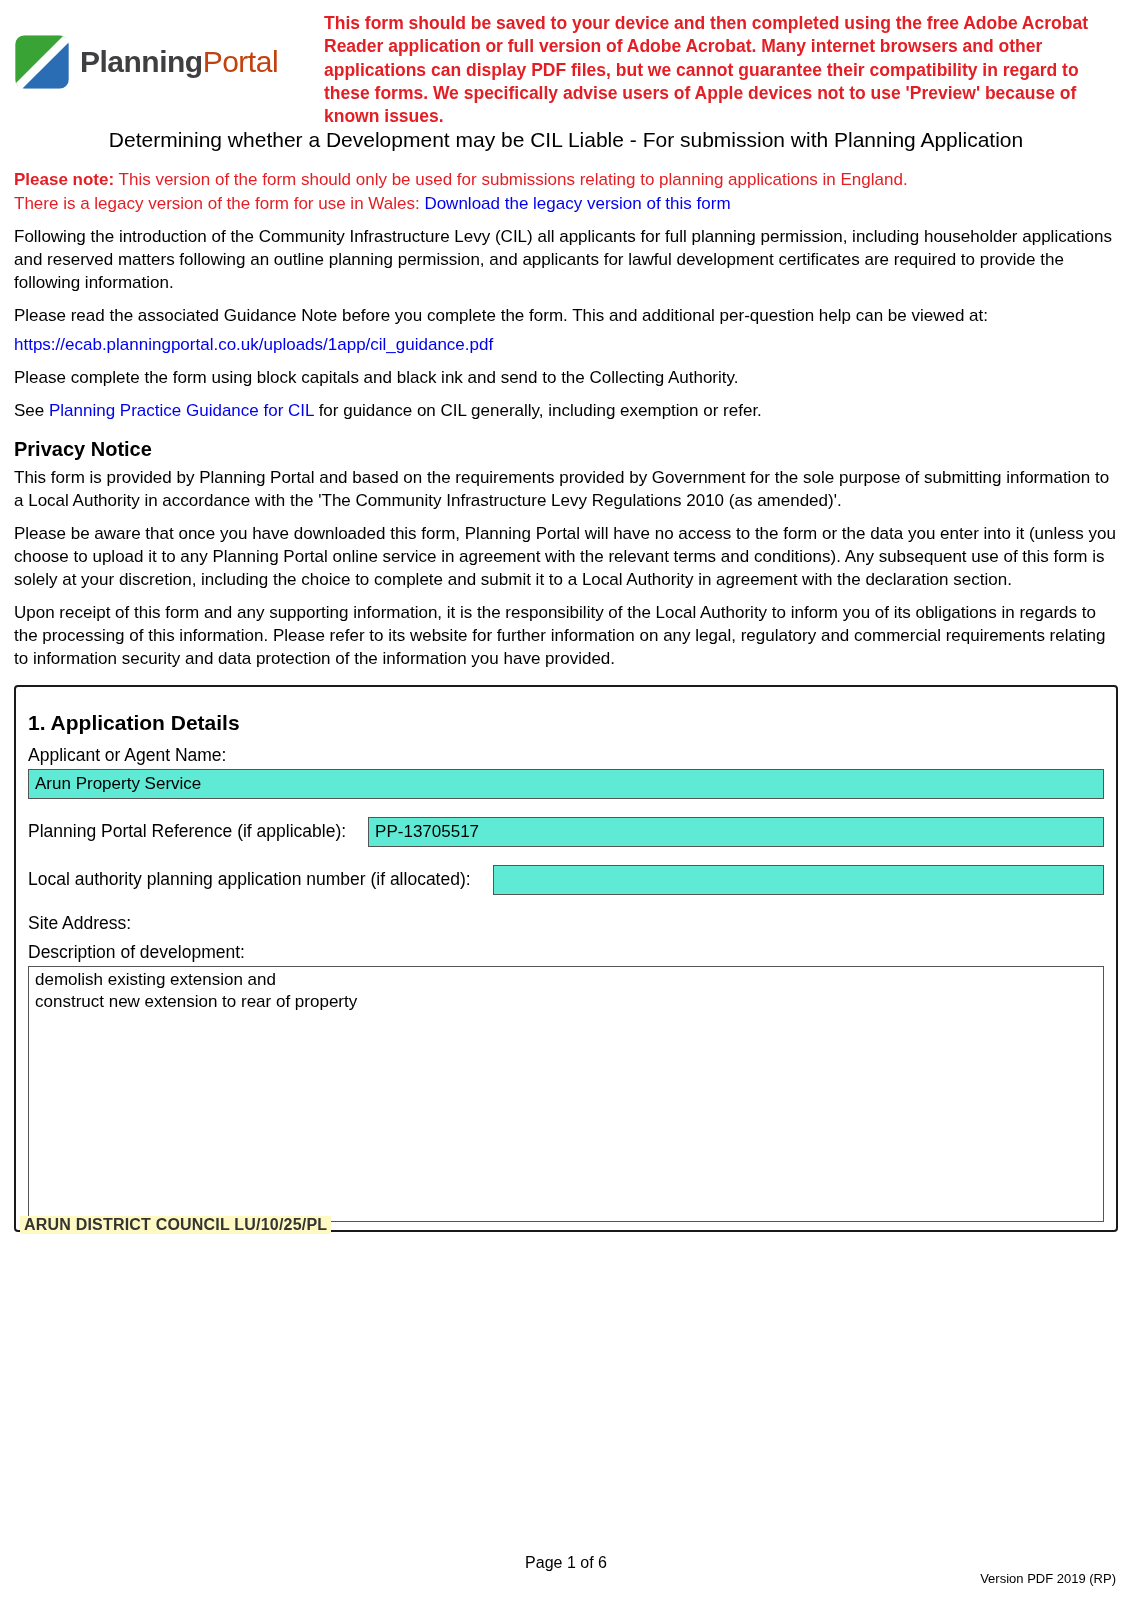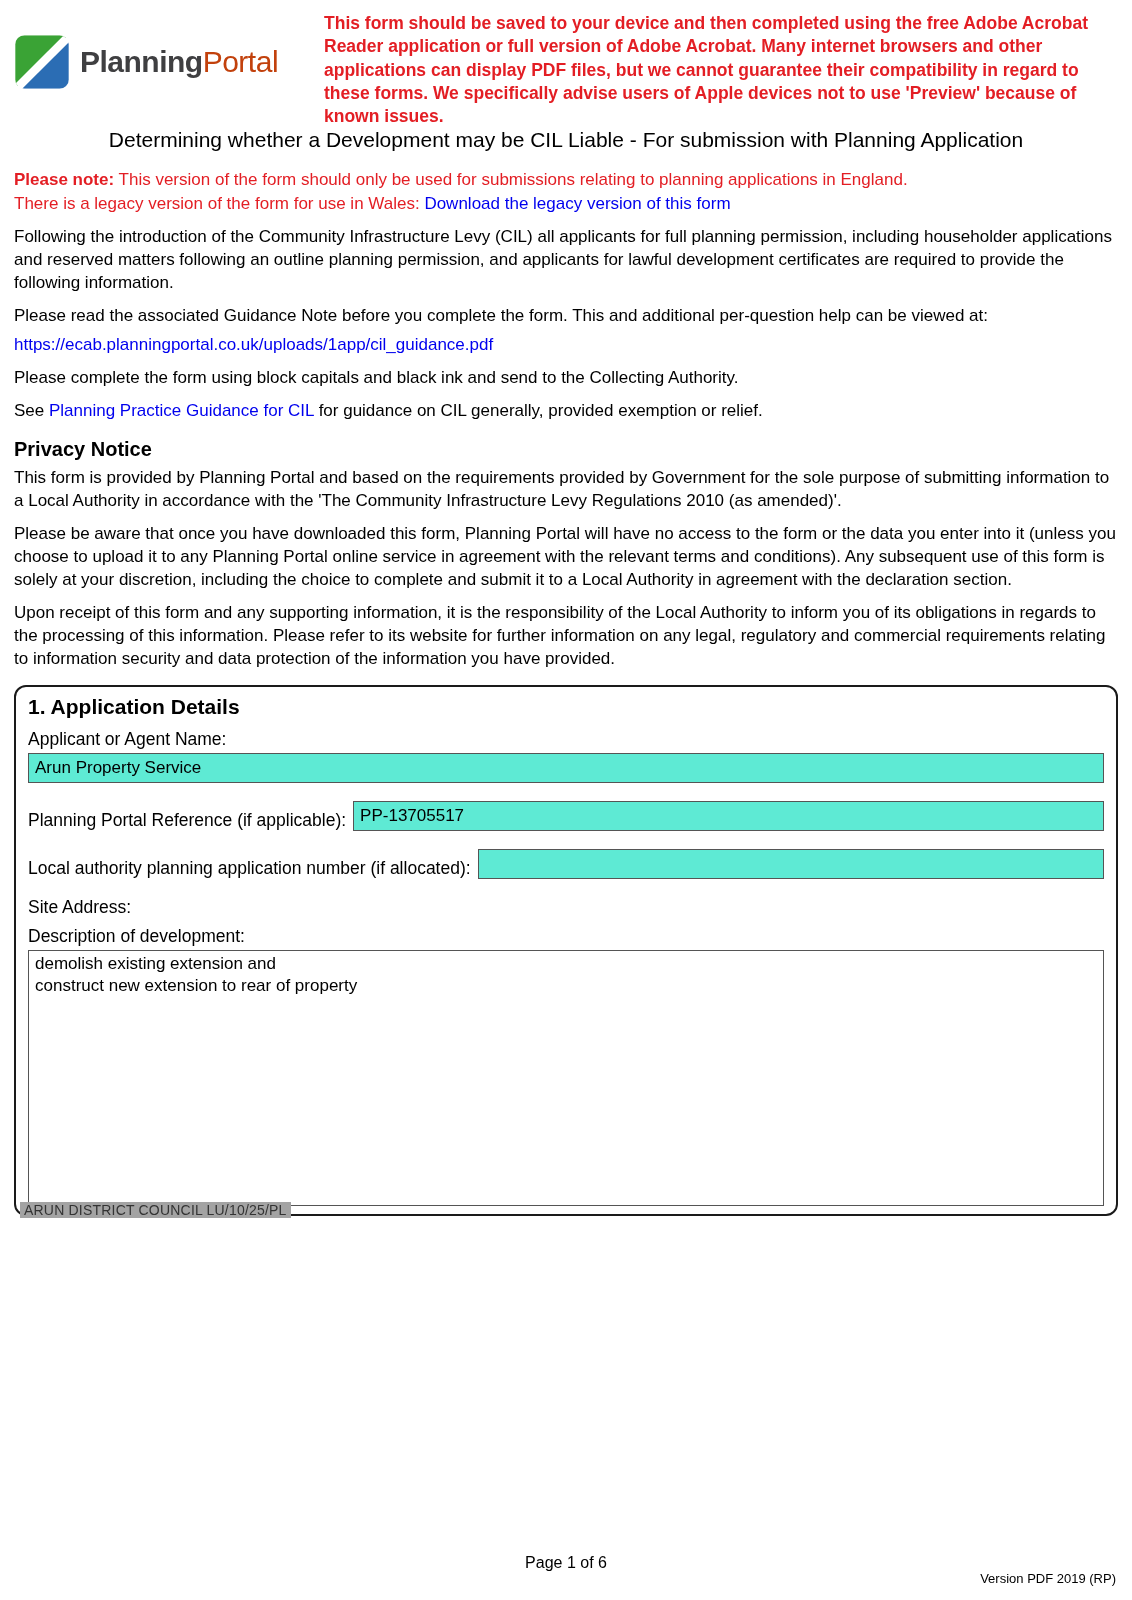--- a/index.html
+++ b/index.html
@@ -27,29 +27,29 @@
   .note strong{font-weight:bold;}
   a.link{color:var(--link);text-decoration:none;cursor:pointer;}
 
   .body-text{font-size:17px;line-height:1.35;margin:10px 0;}
   .bold{font-weight:normal;}
   .tight{margin:6px 0;}
 
   .privacy-heading{font-size:20px;font-weight:bold;margin:16px 0 2px;}
 
   
-  .section-box{border:2px solid #1a1a1a;border-radius:12px;margin-top:14px;padding:8px 12px 8px;position:relative;}
+  .section-box{border:2px solid #1a1a1a;border-radius:4px;margin-top:14px;padding:24px 12px 8px;position:relative;}
   .section-heading{font-size:21px;font-weight:bold;margin:0 0 10px;}
   .field-label{font-size:17.5px;margin:8px 0 3px;}
   input.box{border:1px solid #555;height:30px;font-size:17px;font-family:inherit;padding:0 6px;width:100%;background:#5eead4;display:block;}
   textarea.box{border:1px solid #555;width:100%;font-family:inherit;font-size:17px;line-height:1.3;padding:2px 6px;resize:none;display:block;background:#fff;}
-  .row{display:flex;align-items:flex-end;gap:7px;margin:18px 0;}
+  .row{display:flex;align-items:center;gap:22px;margin:18px 0;}
   .row .field-label{margin:0;white-space:nowrap;}
   .row input.box{flex:1;width:auto;}
-  .stamp{position:absolute;left:4px;bottom:-4px;background:#a3a3a3;font-size:14px;color:#333;padding:0 4px;white-space:nowrap;letter-spacing:0.2px;}
+  .stamp{position:absolute;left:4px;bottom:-4px;background:#fef9c3;font-size:16px;color:#333;padding:0 4px;white-space:nowrap;letter-spacing:0.2px;font-weight:bold;}
 
   
   .footer{position:absolute;left:0;bottom:10px;width:100%;height:22px;}
   .footer .page-num{position:absolute;left:50%;transform:translateX(-50%);bottom:18px;font-size:16px;}
   .footer .version{position:absolute;right:16px;bottom:4px;font-size:13px;}
 </style>
 </head>
 <body>
 
 <div class="page">
@@ -91,21 +91,21 @@
   <p class="body-text bold tight">Please read the associated Guidance Note before you complete the form. This and additional per-question help can be viewed at:</p>
   <p class="body-text tight">
     <a class="link">https://ecab.planningportal.co.uk/uploads/1app/cil_guidance.pdf</a>
   </p>
 
   <p class="body-text">Please complete the form using block capitals and black ink and send to the Collecting Authority.</p>
 
   <p class="body-text">
     <span>See</span>
     <a class="link">Planning Practice Guidance for CIL</a>
-    <span>for guidance on CIL generally, provided exemption or relief.</span>
+    <span>for guidance on CIL generally, including exemption or refer.</span>
   </p>
 
   <div class="privacy-heading">Privacy Notice</div>
   <p class="body-text tight">This form is provided by Planning Portal and based on the requirements provided by Government for the sole purpose of submitting information to a Local Authority in accordance with the 'The Community Infrastructure Levy Regulations 2010 (as amended)'.</p>
   <p class="body-text">Please be aware that once you have downloaded this form, Planning Portal will have no access to the form or the data you enter into it (unless you choose to upload it to any Planning Portal online service in agreement with the relevant terms and conditions). Any subsequent use of this form is solely at your discretion, including the choice to complete and submit it to a Local Authority in agreement with the declaration section.</p>
   <p class="body-text">Upon receipt of this form and any supporting information, it is the responsibility of the Local Authority to inform you of its obligations in regards to the processing of this information. Please refer to its website for further information on any legal, regulatory and commercial requirements relating to information security and data protection of the information you have provided.</p>
 
   <div class="section-box">
     <div class="section-heading">1. Application Details</div>
 

